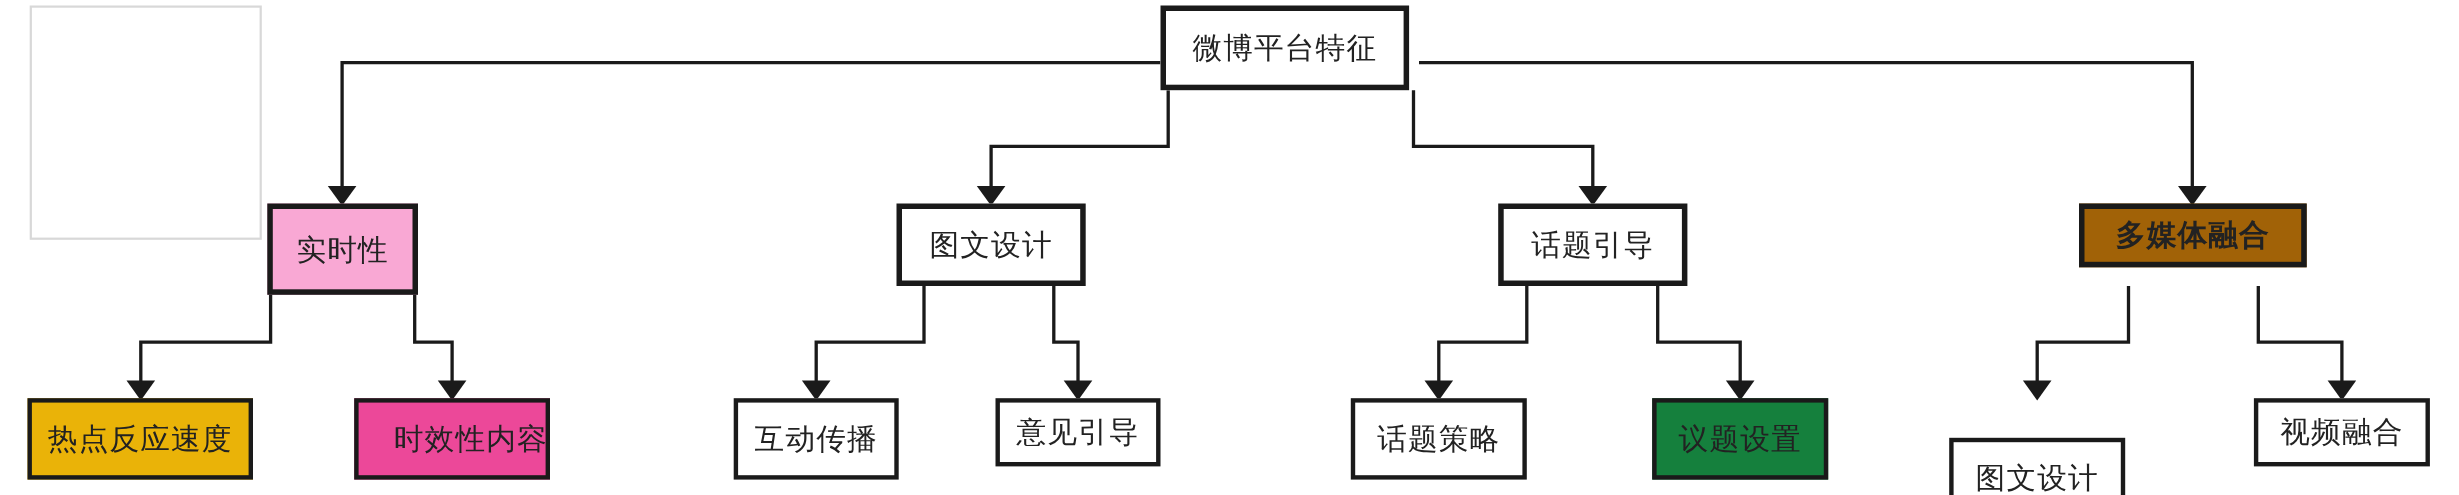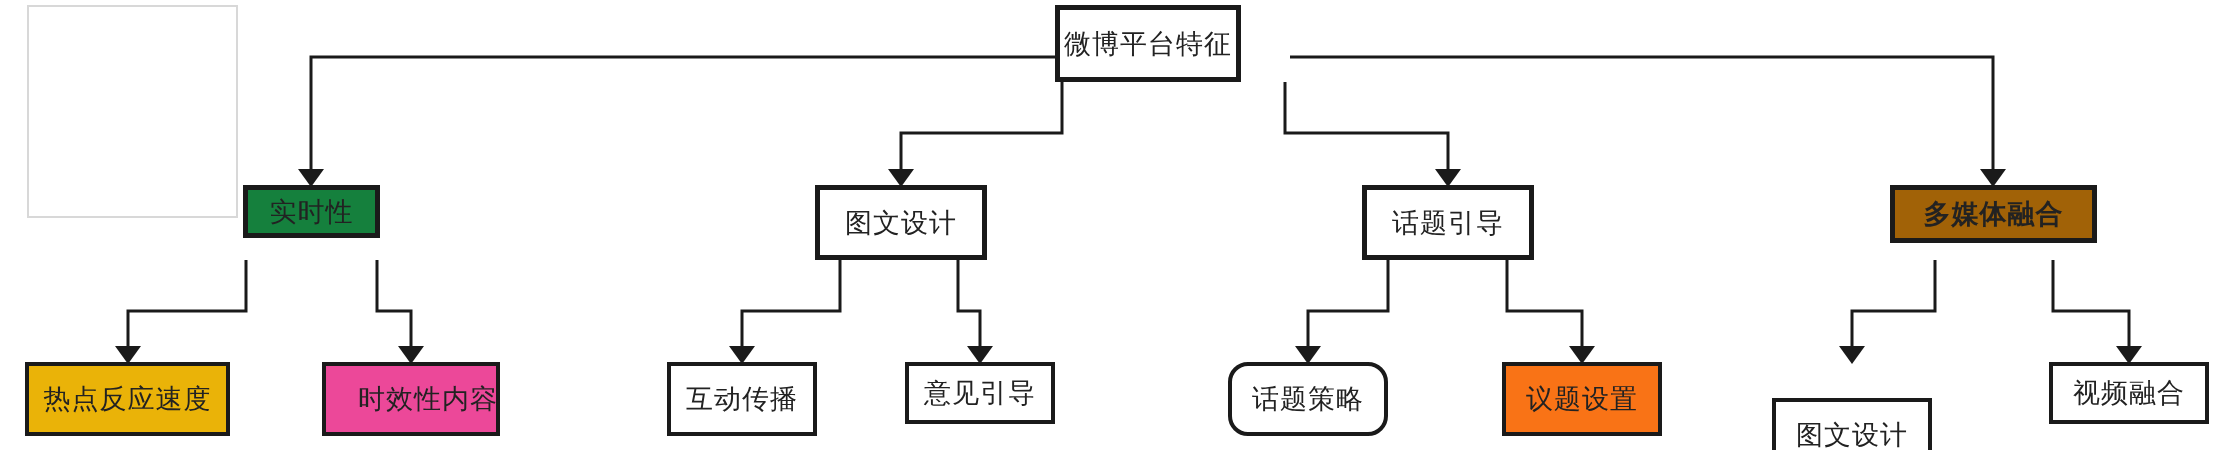--- a/index.html
+++ b/index.html
@@ -68,24 +68,24 @@
       <polygon points="1308,364 1295,346 1321,346" fill="#1a1a1a"></polygon>
       <polyline points="1507,260 1507,311 1582,311 1582,348" fill="none" stroke="#1a1a1a" stroke-width="3"></polyline>
       <polygon points="1582,364 1569,346 1595,346" fill="#1a1a1a"></polygon>
       <polyline points="1935,260 1935,311 1852,311 1852,348" fill="none" stroke="#1a1a1a" stroke-width="3"></polyline>
       <polygon points="1852,364 1839,346 1865,346" fill="#1a1a1a"></polygon>
       <polyline points="2053,260 2053,311 2129,311 2129,348" fill="none" stroke="#1a1a1a" stroke-width="3"></polyline>
       <polygon points="2129,364 2116,346 2142,346" fill="#1a1a1a"></polygon>
     </svg>
   <div class="placeholder-box" style="border-color: rgb(216, 216, 216);"></div>
   <div id="nodes-layer">
-      <div class="node lvl-1" style="left: 1055px; top: 5px; width: 186px; height: 77px; border-color: rgb(26, 26, 26); background: rgb(255, 255, 255);">
+      <div class="node lvl-1" style="left: 1055px; top: 5px; width: 226px; height: 77px; border-color: rgb(26, 26, 26); background: rgb(255, 255, 255);">
         <span style="color: rgb(34, 34, 34);">微博平台特征</span>
       </div>
-      <div class="node lvl-2" style="left: 243px; top: 185px; width: 137px; height: 53px; border-color: rgb(26, 26, 26); background: #15803d;">
+      <div class="node lvl-2" style="left: 243px; top: 185px; width: 137px; height: 83px; border-color: rgb(26, 26, 26); background: #f9a8d4;">
         <span style="color: rgb(34, 34, 34);">实时性</span>
       </div>
       <div class="node lvl-2" style="left: 815px; top: 185px; width: 172px; height: 75px; border-color: rgb(26, 26, 26); background: rgb(255, 255, 255);">
         <span style="color: rgb(34, 34, 34);">图文设计</span>
       </div>
       <div class="node lvl-2" style="left: 1362px; top: 185px; width: 172px; height: 75px; border-color: rgb(26, 26, 26); background: rgb(255, 255, 255);">
         <span style="color: rgb(34, 34, 34);">话题引导</span>
       </div>
       <div class="node lvl-2" style="left: 1890px; top: 185px; width: 207px; height: 58px; border-color: rgb(26, 26, 26); background: #a16207; font-weight: bold;">
         <span style="color: rgb(34, 34, 34);">多媒体融合</span>
@@ -95,24 +95,24 @@
       </div>
       <div class="node lvl-3" style="left: 322px; top: 362px; width: 178px; height: 74px; border-color: rgb(26, 26, 26); background: #ec4899; padding-left: 34px;">
         <span style="color: rgb(34, 34, 34);">时效性内容</span>
       </div>
       <div class="node lvl-3" style="left: 667px; top: 362px; width: 150px; height: 74px; border-color: rgb(26, 26, 26); background: rgb(255, 255, 255);">
         <span style="color: rgb(34, 34, 34);">互动传播</span>
       </div>
       <div class="node lvl-3" style="left: 905px; top: 362px; width: 150px; height: 62px; border-color: rgb(26, 26, 26); background: rgb(255, 255, 255);">
         <span style="color: rgb(34, 34, 34);">意见引导</span>
       </div>
-      <div class="node lvl-3" style="left: 1228px; top: 362px; width: 160px; height: 74px; border-color: rgb(26, 26, 26); background: rgb(255, 255, 255); border-radius: 20px;">
+      <div class="node lvl-3" style="left: 1228px; top: 362px; width: 160px; height: 74px; border-color: rgb(26, 26, 26); background: rgb(255, 255, 255);">
         <span style="color: rgb(34, 34, 34);">话题策略</span>
       </div>
-      <div class="node lvl-3" style="left: 1502px; top: 362px; width: 160px; height: 74px; border-color: rgb(26, 26, 26); background: #f97316;">
+      <div class="node lvl-3" style="left: 1502px; top: 362px; width: 160px; height: 74px; border-color: rgb(26, 26, 26); background: #15803d;">
         <span style="color: rgb(34, 34, 34);">议题设置</span>
       </div>
       <div class="node lvl-3" style="left: 1772px; top: 362px; width: 160px; height: 74px; border-color: rgb(26, 26, 26); background: rgb(255, 255, 255); margin-top: 36px;">
         <span style="color: rgb(34, 34, 34);">图文设计</span>
       </div>
       <div class="node lvl-3" style="left: 2049px; top: 362px; width: 160px; height: 62px; border-color: rgb(26, 26, 26); background: rgb(255, 255, 255);">
         <span style="color: rgb(34, 34, 34);">视频融合</span>
       </div>
     </div>
 </div>

